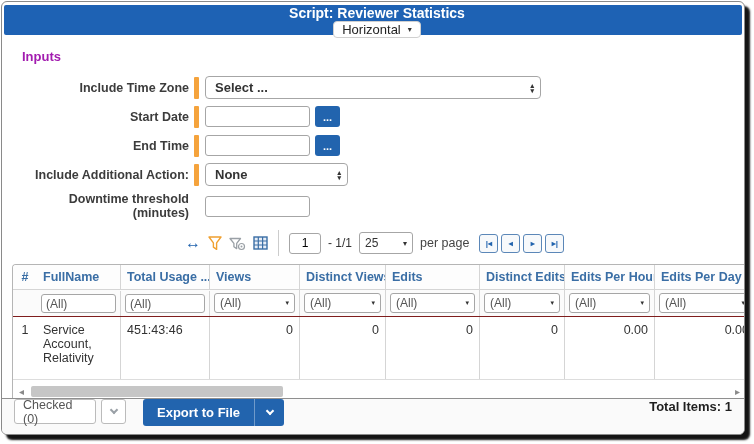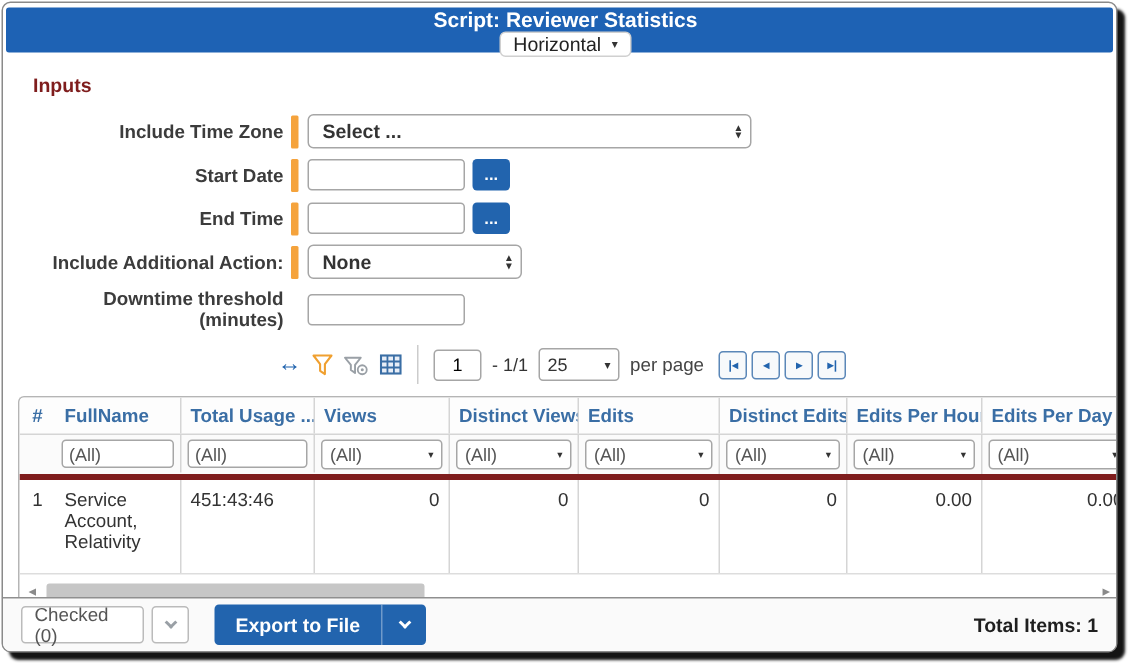--- a/index.html
+++ b/index.html
@@ -16,31 +16,31 @@
     display:flex; align-items:center; justify-content:space-between; padding:0 8px 0 16px;flex-direction:column;
   }
   .titlebar .title { color:#fff; font-weight:bold; font-size:14px; }
   .view-select {
     background:#fff; border:1px solid #d0d0d0; border-radius:4px; height:22px;
     display:flex; align-items:center; gap:7px; padding:0 8px; font-size:13px; color:#222; cursor:default;
   }
   .view-select .arr { font-size:8px; color:#333; }
   
   .inputs { padding:14px 0 0 20px; }
-  .section-title { color:#7f1d1d; font-weight:bold; font-size:13px; margin-bottom:12px; }
+  .section-title { color:#a21caf; font-weight:bold; font-size:13px; margin-bottom:12px; }
   .frow { display:flex; align-items:center; margin-bottom:6px; min-height:23px; }
   .flabel { width:172px; text-align:right; font-weight:bold; font-size:12.5px; color:#3c3c3c; padding-right:5px; }
   .req { width:5px; height:22px; background:#F5A33C; border-radius:1px; margin-right:6px; }
   .req.hidden { visibility:hidden; }
   .sel {
     border:1px solid #a6a6a6; border-radius:4px; height:23px; background:#fff;
     display:flex; align-items:center; justify-content:space-between; padding:0 6px 0 9px;
     font-size:13px; color:#333; font-weight:bold;
   }
-  .sel.big { width:296px; }
+  .sel.big { width:336px; }
   .sel.small { width:143px; }
   .spinner { display:flex; flex-direction:column; align-items:center; line-height:5px; font-size:7px; color:#333; }
   .tinput { border:1px solid #a6a6a6; border-radius:3px; height:21px; width:105px; padding:0 4px; font-size:12.5px; font-family:"Liberation Sans", sans-serif; }
   .dots-btn {
     margin-left:5px; width:25px; height:21px; background:#2264AE; color:#fff; border:none;
     border-radius:3px; font-size:11px; font-weight:bold; line-height:10px; cursor:pointer;
   }
   
   .actions { display:flex; align-items:center; justify-content:space-between; padding:4px 6px 6px 183px; }
   .btn-blue {
@@ -60,21 +60,21 @@
   .nav-btn { width:19px; height:19px; border:1px solid #5b87b8; border-radius:3px; background:#f7f9fb;
     color:#2264AE; font-size:8px; font-weight:bold; display:flex; align-items:center; justify-content:center; cursor:pointer; }
   
   .grid-panel { margin:2px 0 0 10px; width:734px; border:1px solid #b5b5b5; border-right:none; border-radius:4px 0 0 4px; overflow:hidden; background:#fff; }
   .gtable { width:742px; }
   .grow { display:flex; }
   .gcell { border-right:1px solid #d5d5d5; padding:5px 6px; font-size:12.5px; }
   .gcell:last-child { border-right:none; }
   .hrow { border-bottom:1px solid #d5d5d5; background:#fdfdfd; }
   .hrow .gcell { color:#3A6EA5; font-weight:bold; white-space:nowrap; overflow:hidden; }
-  .frow2 { border-bottom:4px solid #7f1d1d; background:#fbfbfb; align-items:flex-start; }
+  .frow2 { border-bottom:1px solid #7f1d1d; background:#fbfbfb; align-items:flex-end; }
   .frow2 .gcell { padding:3px 4px; }
   .drow .gcell { padding-top:6px; color:#333; min-height:62px; }
   .c0 { width:24px; text-align:center; padding-left:2px; padding-right:2px; border-right:none !important; }
   .c1 { width:84px; }
   .c2 { width:89px; }
   .c3 { width:90px; }
   .c4 { width:86px; }
   .c5 { width:94px; }
   .c6 { width:85px; }
   .c7 { width:90px; }
@@ -84,21 +84,21 @@
   .fselect { width:100%; height:20px; border:1px solid #a6a6a6; border-radius:3px; background:#fff;
     display:flex; align-items:center; justify-content:space-between; padding:0 5px; font-size:12px; color:#555; }
   .fselect .arr { font-size:7px; color:#333; }
   
   .hscroll { display:flex; align-items:center; height:15px; margin:4px 6px 8px 6px; gap:3px; }
   .scroll-arrow { color:#8a8a8a; font-size:10px; line-height:10px; cursor:pointer; }
   .scroll-track { flex:1; height:11px; position:relative; }
   .scroll-thumb { position:absolute; left:4px; top:0; width:252px; height:11px; background:#c6c6c6; border-radius:2px; cursor:grab; }
   
   .footer { position:absolute; left:0; right:0; bottom:0; height:36px; background:#fafafa; border-top:1px solid #8f8f8f;
-    display:flex; align-items:center; padding:0 12px; gap:5px; }
+    display:flex; padding:0 12px; gap:5px; }
   .checked-box { background:#fff; border:1px solid #bbb; border-radius:3px; height:25px; width:82px;
     display:flex; align-items:center; padding:0 8px; font-size:12.5px; color:#555; }
   .chev-btn { background:#fff; border:1px solid #bbb; border-radius:3px; height:25px; width:25px;
     display:flex; align-items:center; justify-content:center; cursor:pointer; }
   .chev { width:6px; height:6px; border-right:2px solid #9aa0a6; border-bottom:2px solid #9aa0a6; transform:rotate(45deg); margin-top:-3px; }
   .chev.white { border-color:#fff; }
   .export-btn { margin-left:12px; display:flex; align-items:stretch; background:#2264AE; border-radius:3px; overflow:hidden; height:27px; cursor:pointer; }
   .export-main { color:#fff; font-weight:bold; font-size:13px; display:flex; align-items:center; padding:0 14px; }
   .export-arrow { border-left:1px solid rgba(255,255,255,0.35); width:30px; display:flex; align-items:center; justify-content:center; }
   .footer .spacer { flex:1; }

